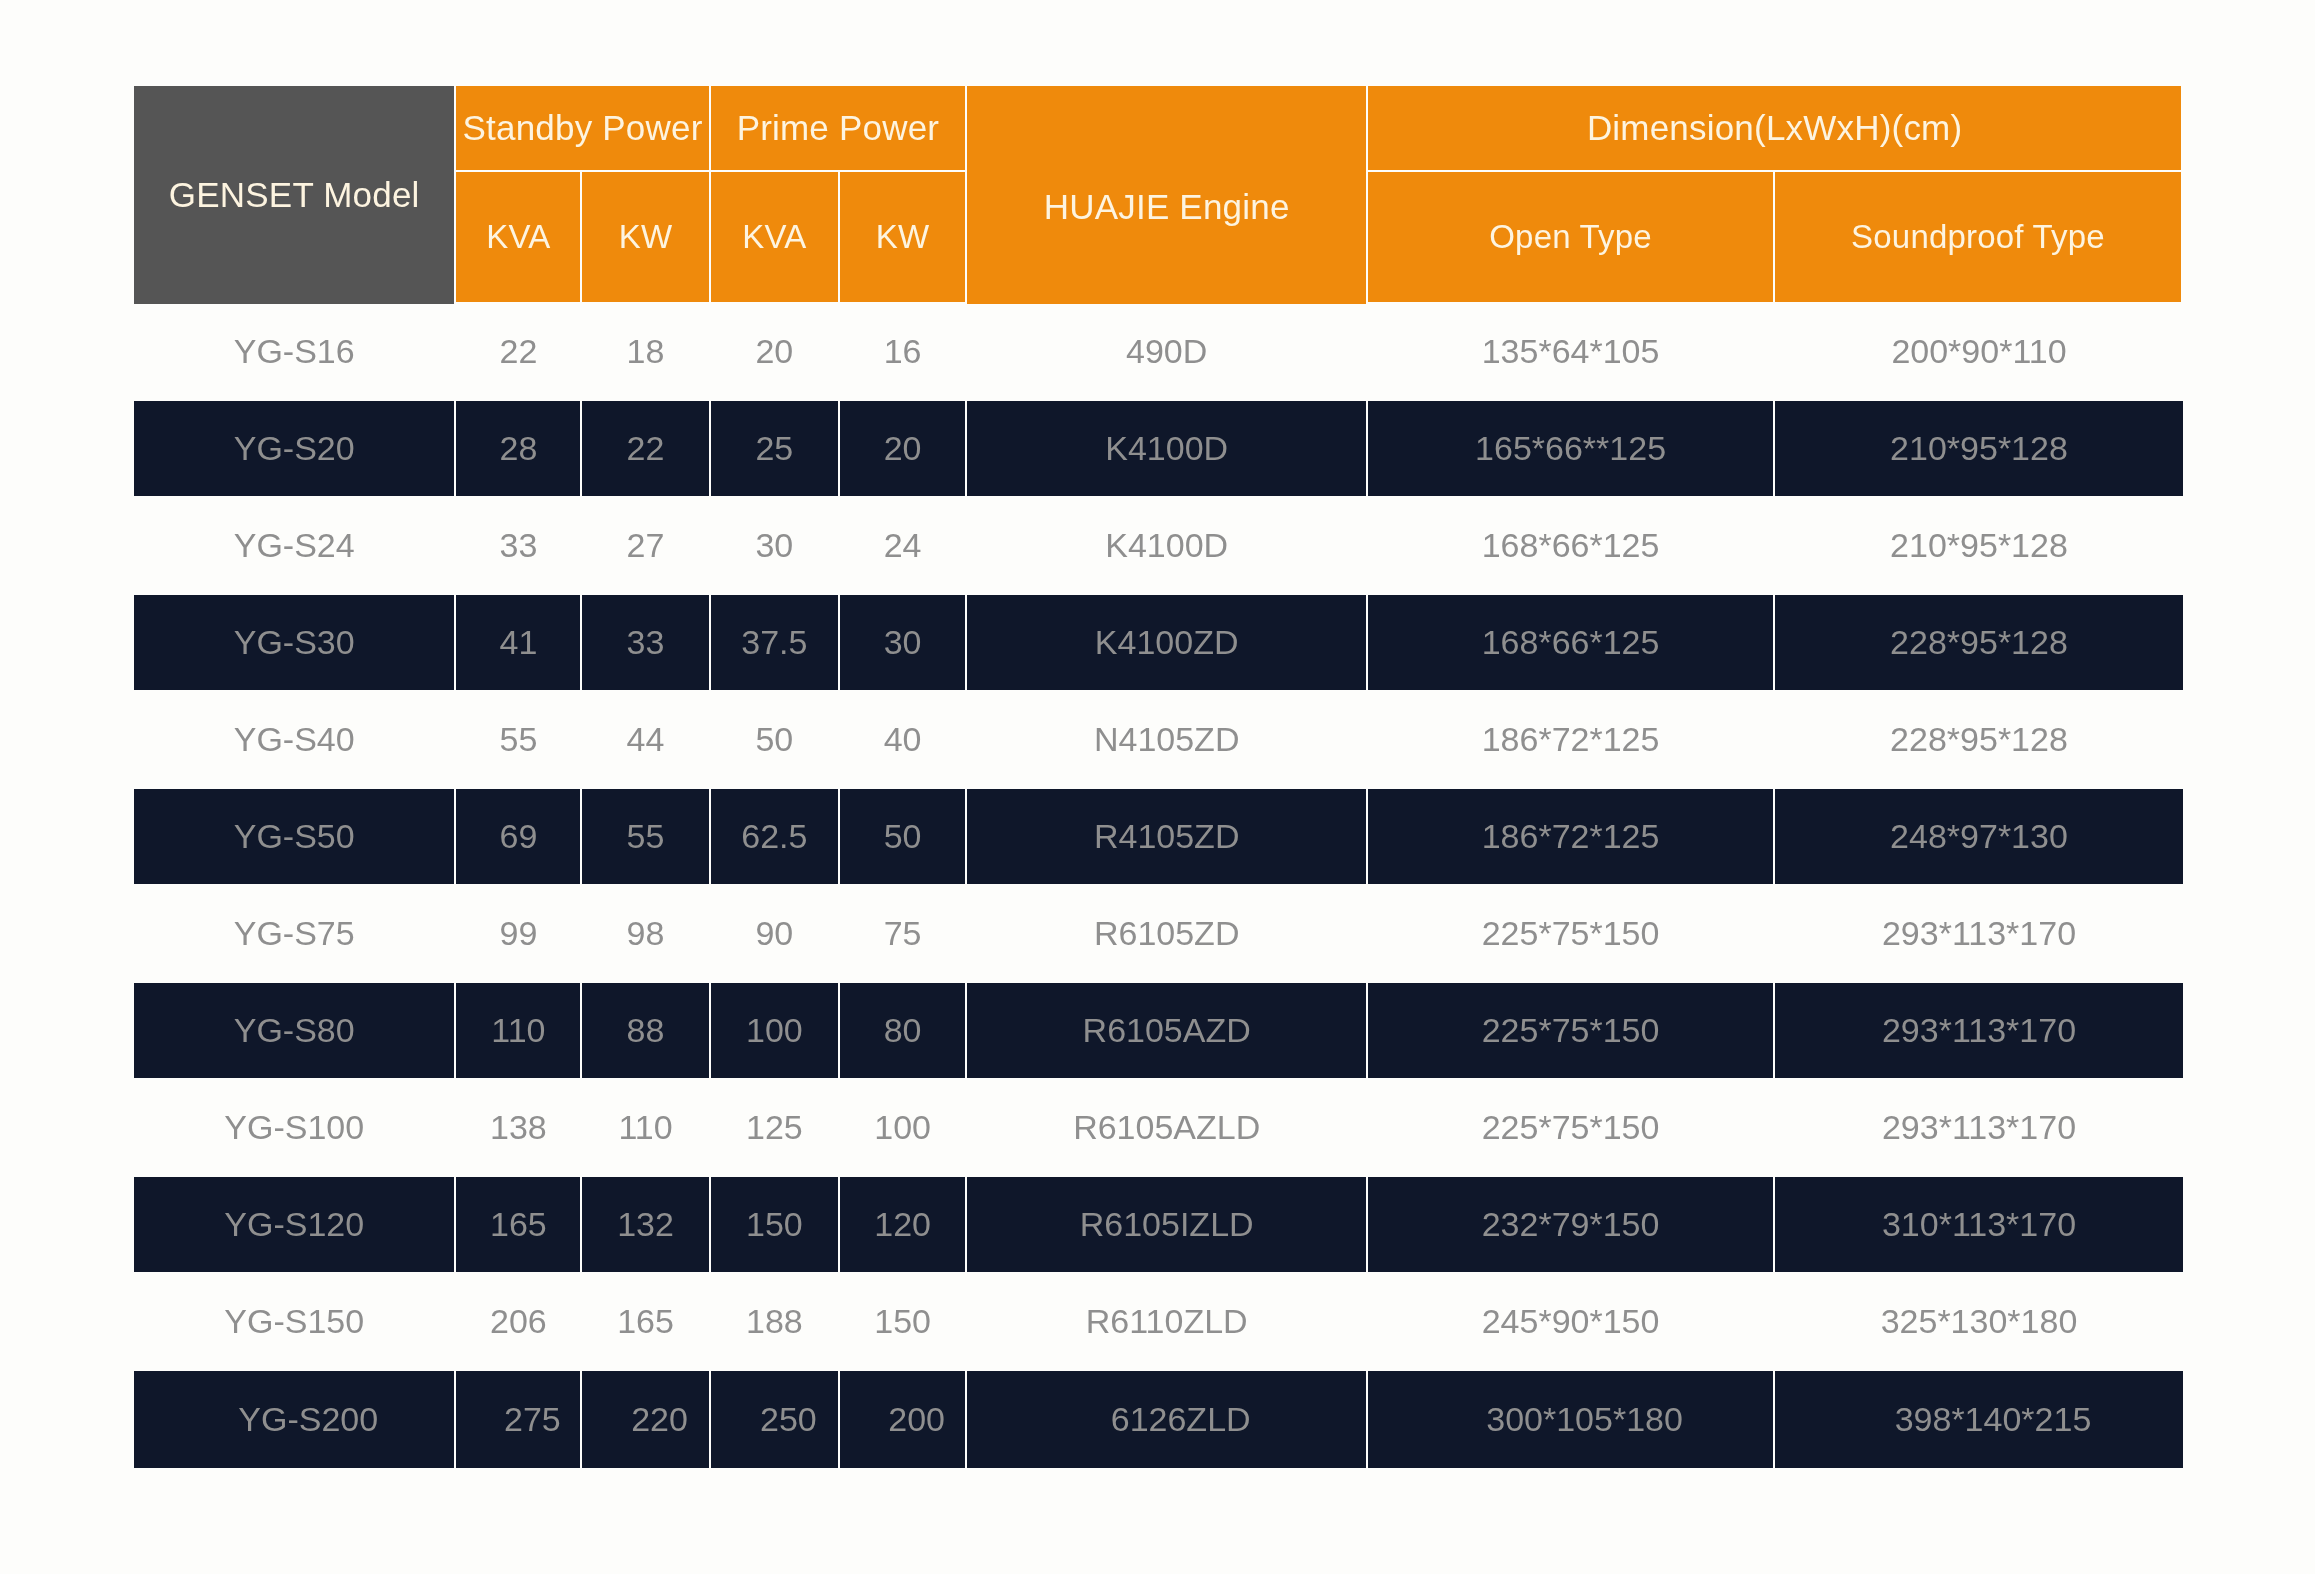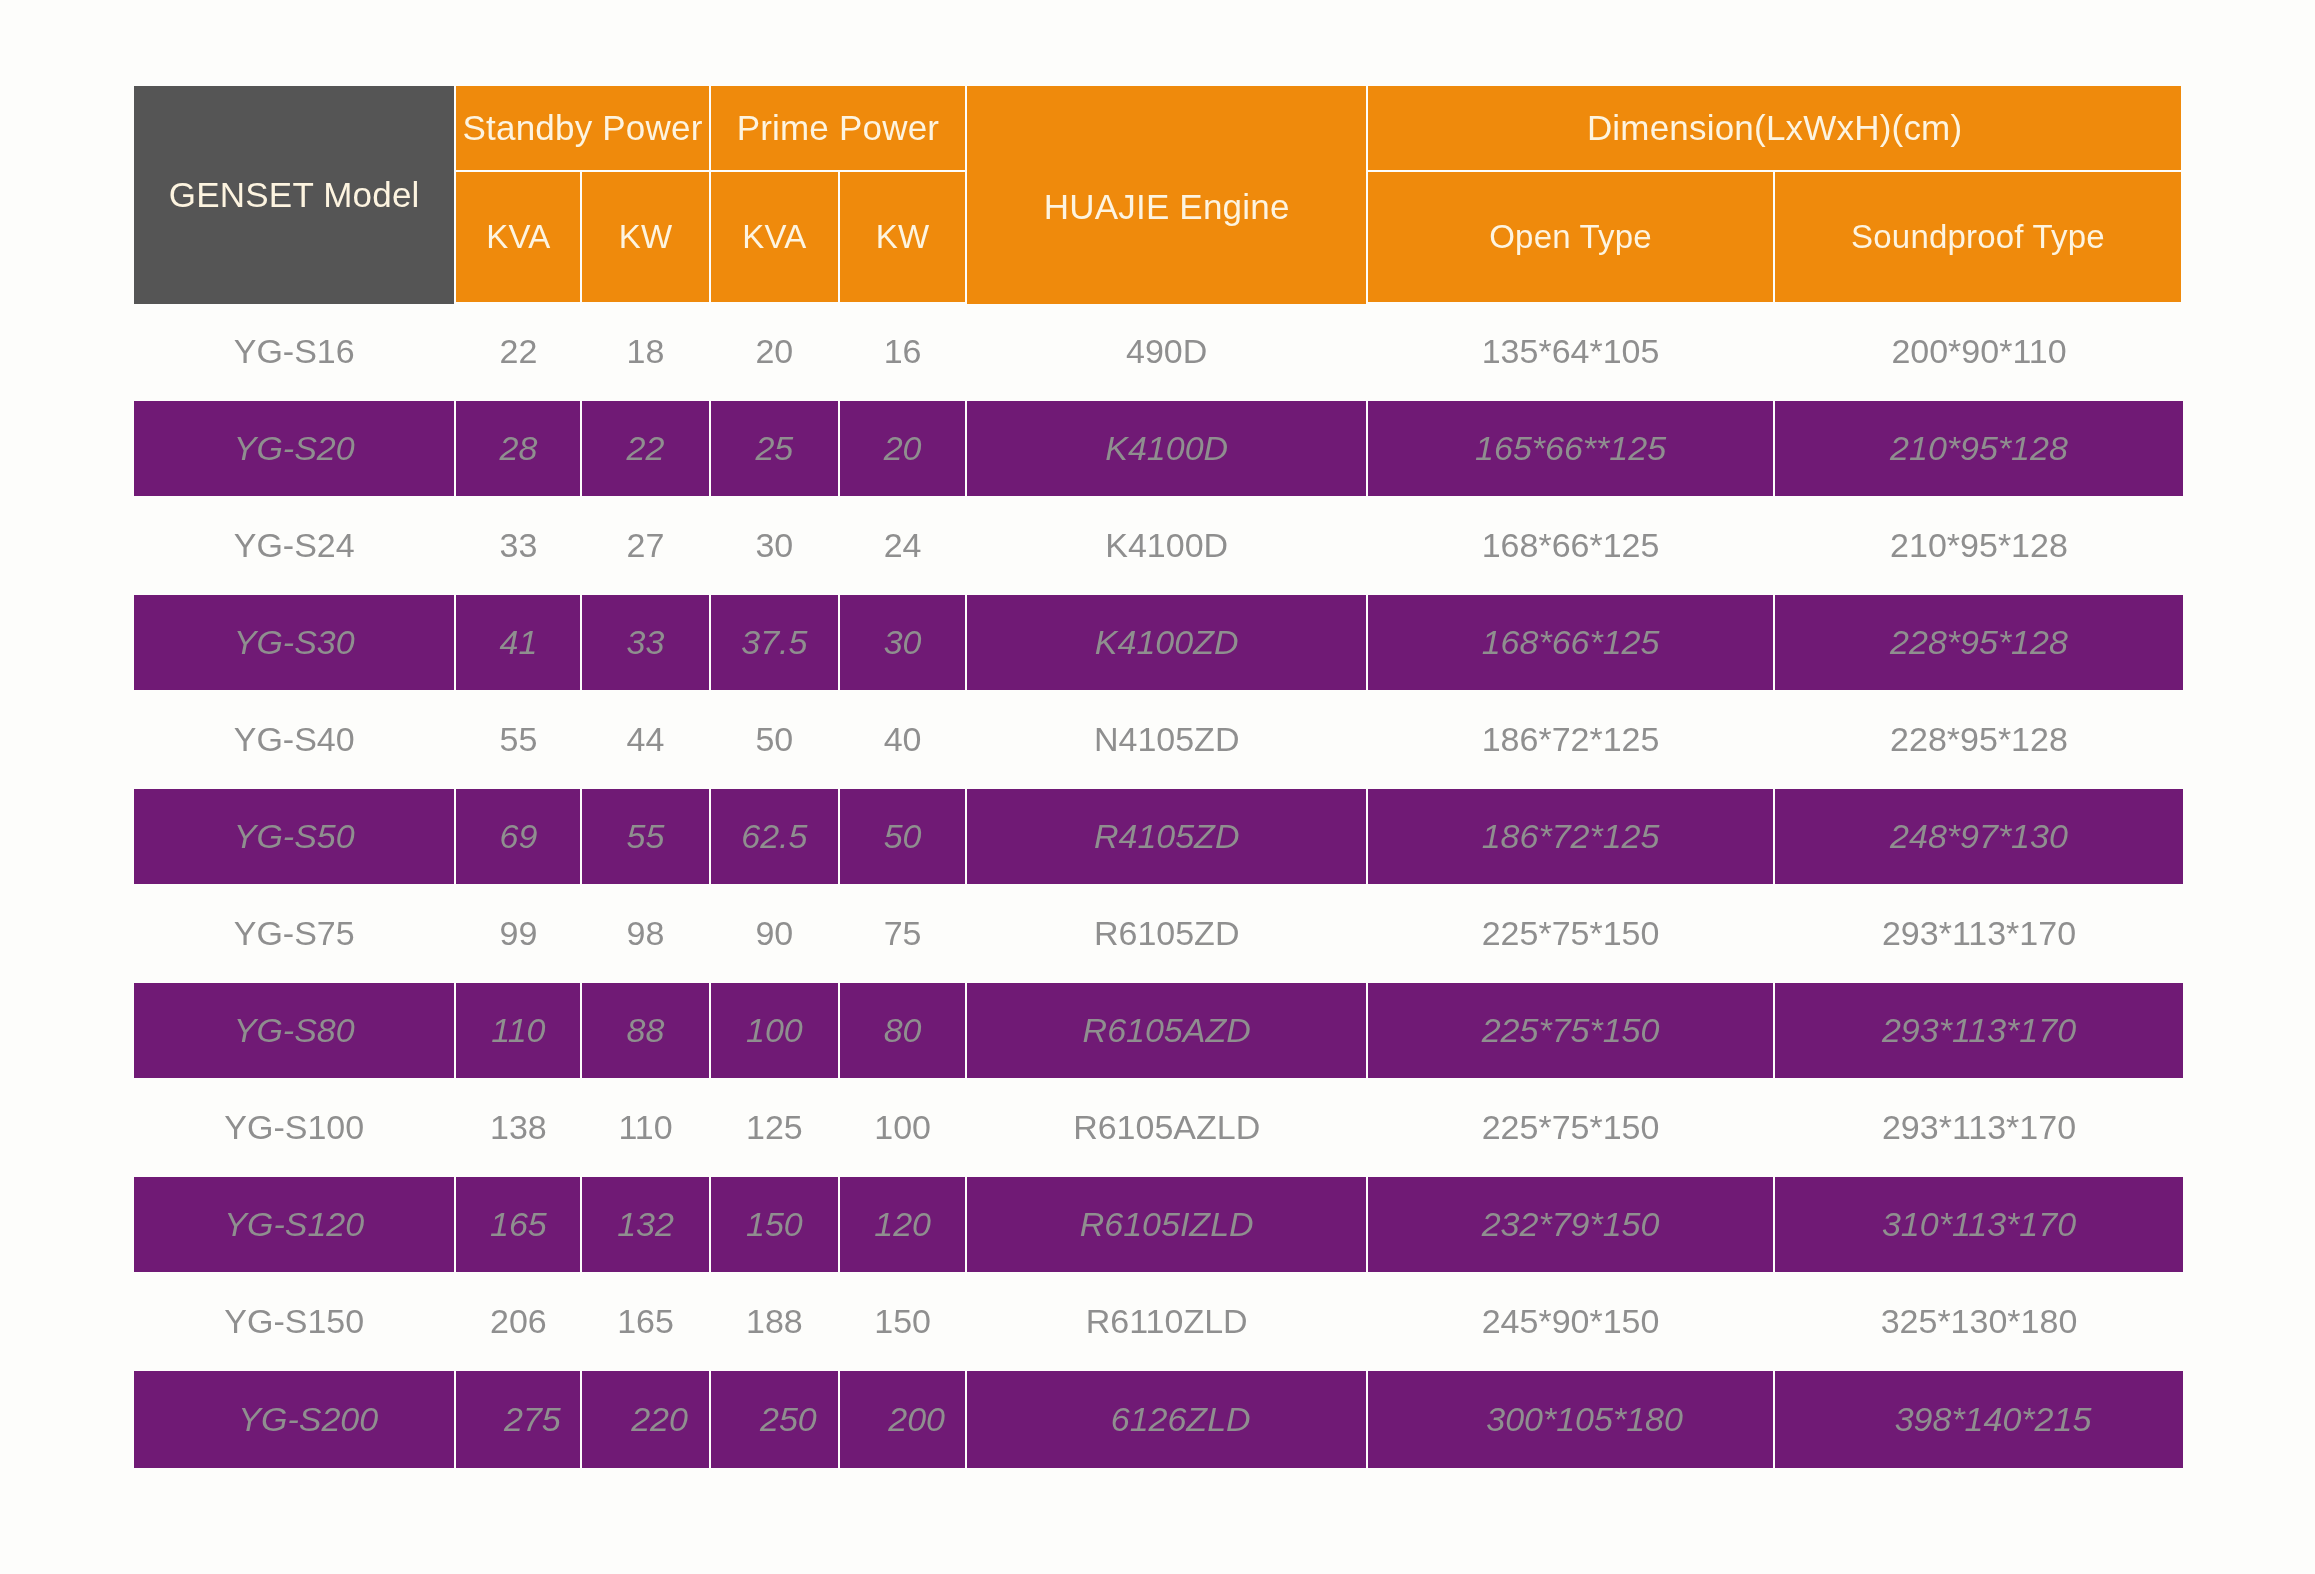--- a/index.html
+++ b/index.html
@@ -76,22 +76,21 @@
     height: 97px;
     font-size: 34px;
     color: #8f8f8f;
     border-right: 2.8px solid #fdfdfb;
     border-bottom: 2.8px solid #fdfdfb;
     background: #fdfdfb;
     white-space: nowrap;
   }
 
   #spec-table tbody tr.alt td {
-    background: #701a75;
-    font-style: italic;
+    background: #0f172a;
   }
 
   #spec-table tbody td.last-col { border-right: none; }
   #spec-table tbody tr:last-child td { border-bottom: none; padding-left: 28px; }
 
   
   col.c-model      { width: 279px; }
   col.c-skva       { width: 109px; }
   col.c-skw        { width: 111px; }
   col.c-pkva       { width: 112px; }

